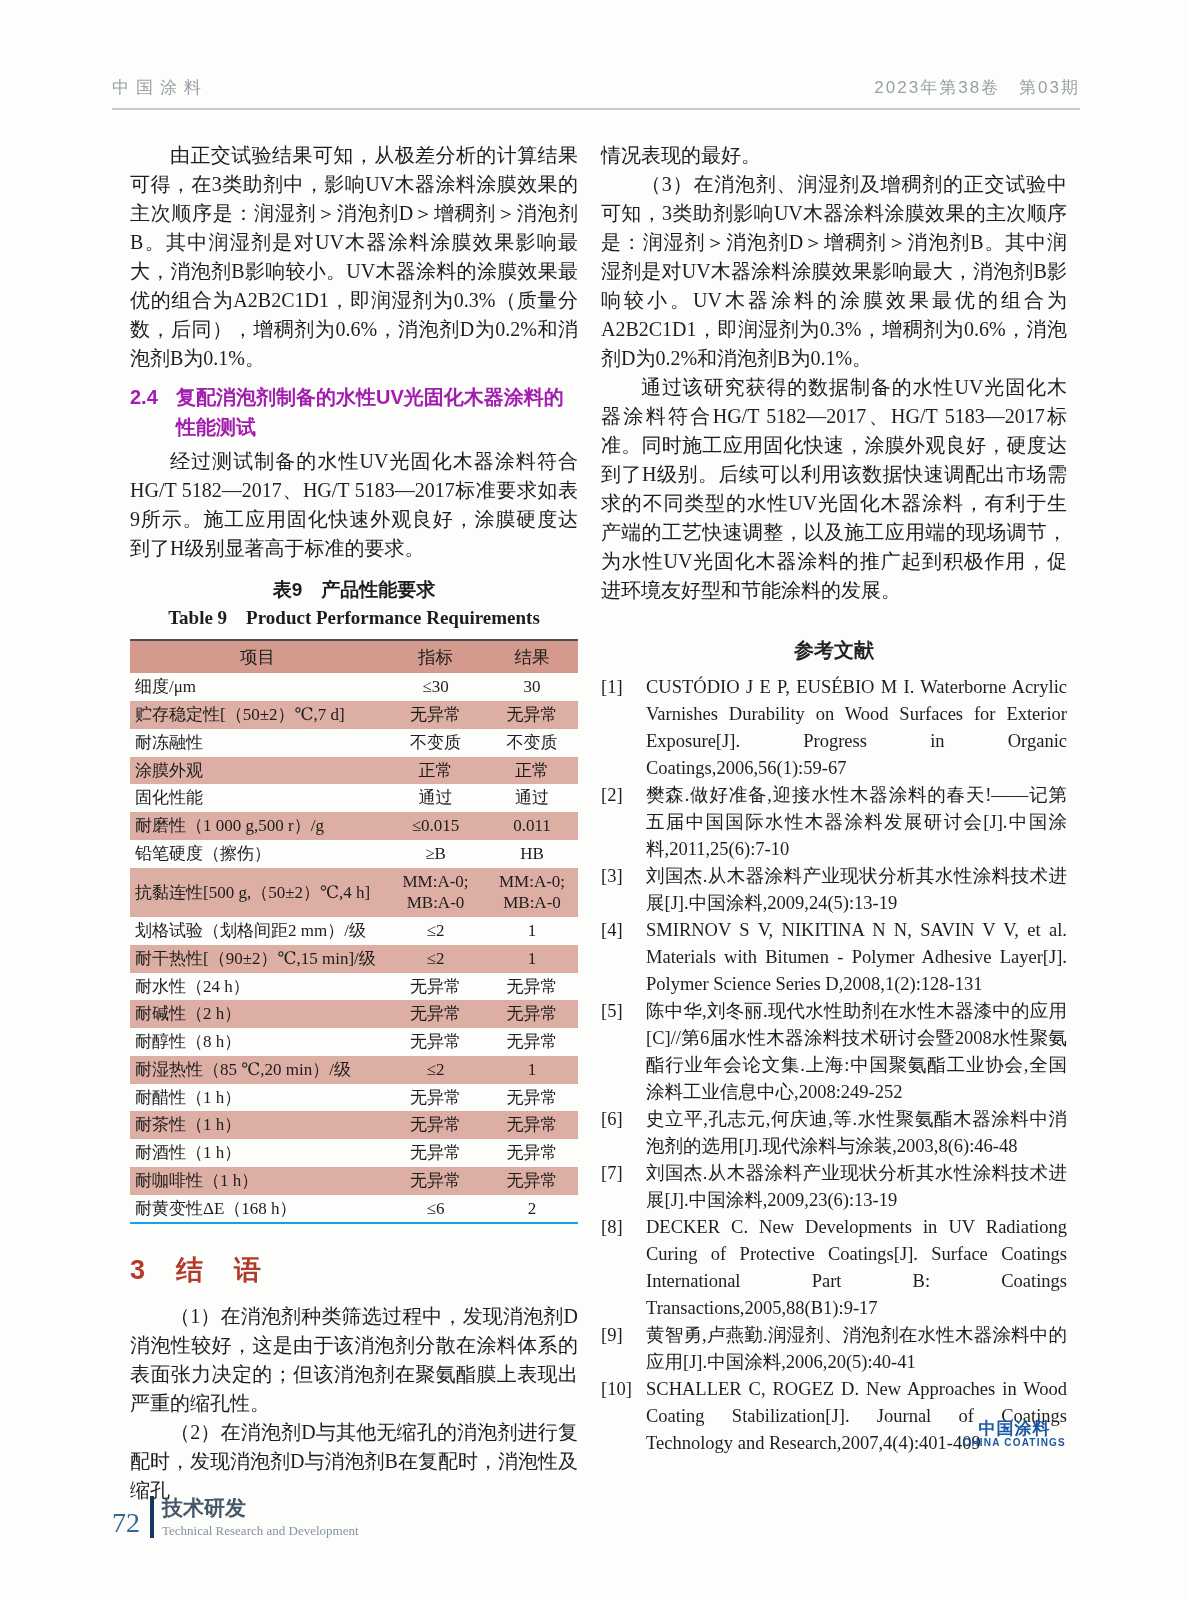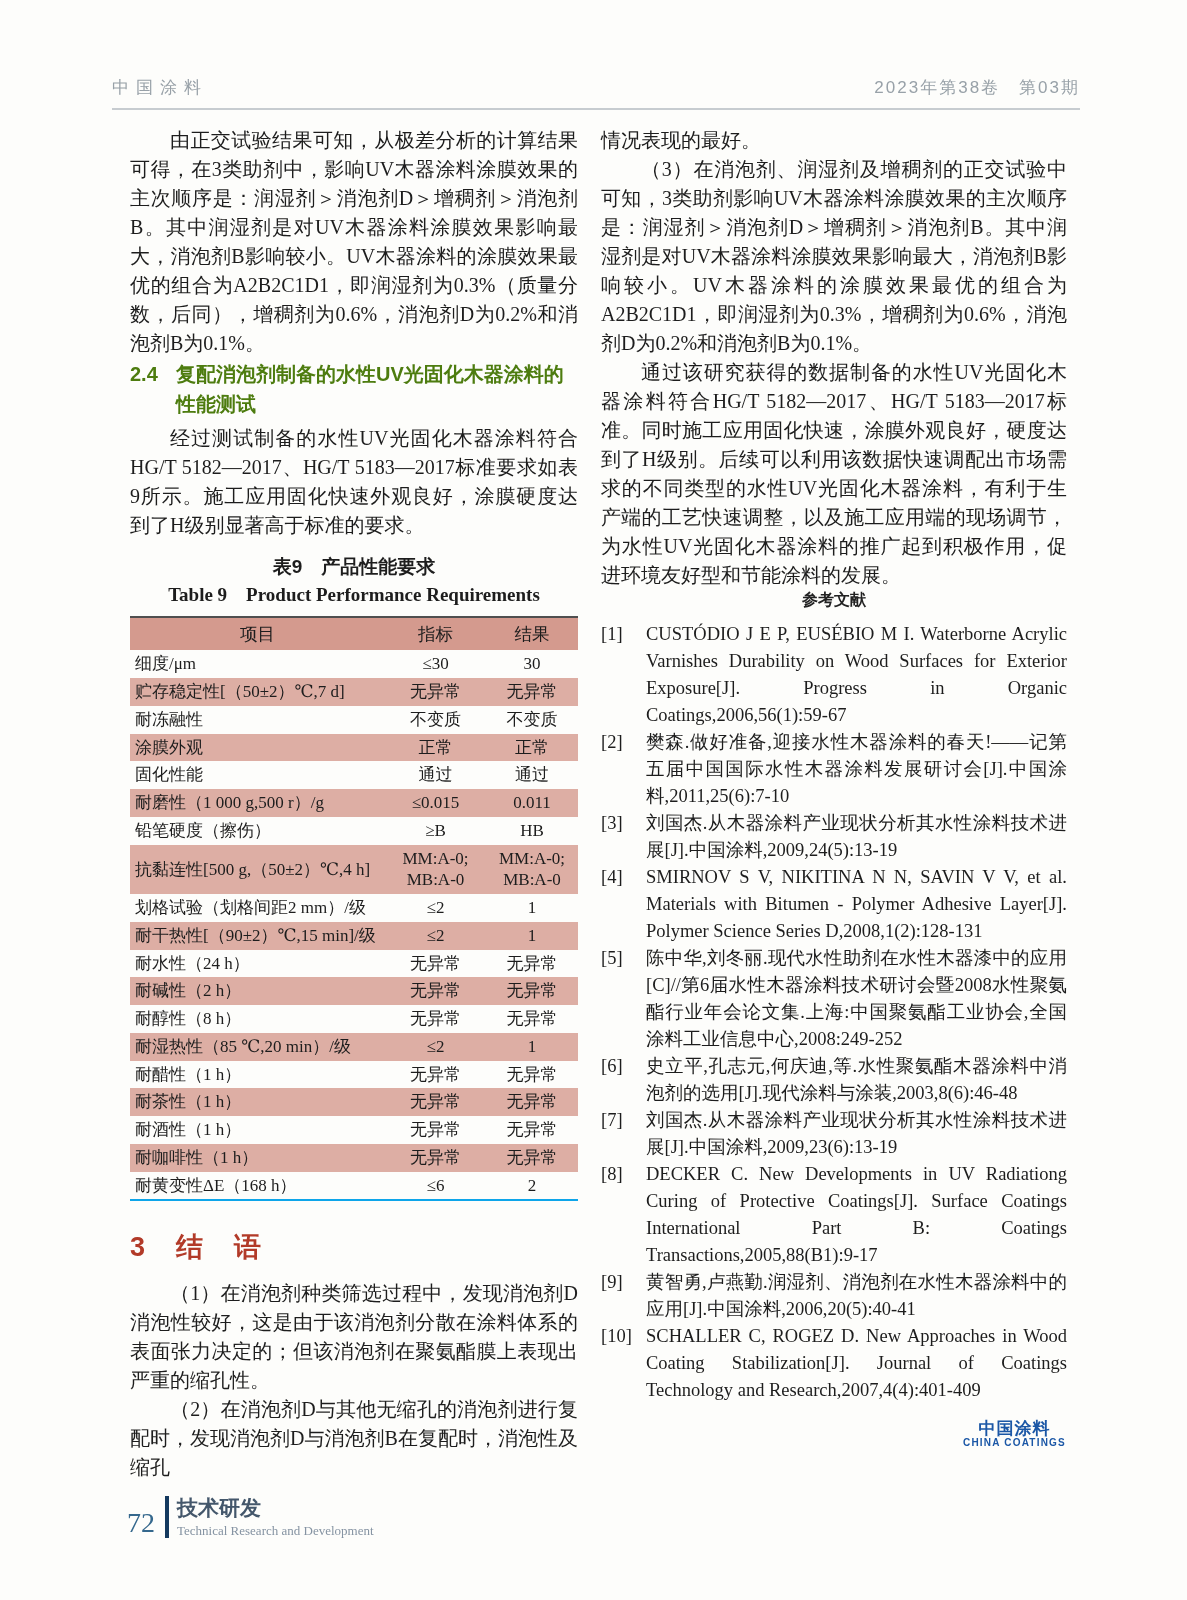--- a/index.html
+++ b/index.html
@@ -13,34 +13,34 @@
     position:absolute; left:112px; top:76px; width:968px;
     display:flex; justify-content:space-between; align-items:flex-end;
     padding-bottom:9px; border-bottom:2px solid #c7ccd0;
     font-family:"Liberation Sans","DejaVu Sans",sans-serif;
     color:#98a1a8; font-size:17px;
   }
   .header .journal { letter-spacing:7px; }
   .header .issue { letter-spacing:2px; }
 
   
-  .col { position:absolute; top:126px; }
+  .col { position:absolute; top:141px; }
   .col-left  { left:130px; width:448px; }
   .col-right { left:601px; width:466px; }
 
   p.body {
     margin:0; font-size:20px; line-height:29px;
     text-align:justify; text-indent:2em;
   }
 
   
   .sec {
-    display:flex; margin:1px 0 5px 0;
+    display:flex; margin:9px 0 5px 0;
     font-family:"Liberation Sans","DejaVu Sans",sans-serif;
-    font-weight:bold; font-size:20px; line-height:30px; color:#4d7c0f;justify-content:flex-end;
+    font-weight:bold; font-size:20px; line-height:30px; color:#a21caf;justify-content:flex-end;
   }
   .sec .sec-num { flex:0 0 46px; }
   .sec .sec-title { flex:1; text-align:left; }
 
   
   .cap-zh {
     margin:14px 0 2px 0; text-align:center; font-size:19px; font-weight:bold;
     font-family:"Liberation Sans","DejaVu Sans",sans-serif;
   }
   .cap-en { margin:0 0 8px 0; text-align:center; font-size:19px; font-weight:bold; }
@@ -60,36 +60,35 @@
   table.perf td.c-res  { text-align:center; width:88px; }
 
   
   .h-conclusion {
     margin:28px 0 14px 0; color:#b23a28; font-weight:bold; font-size:27px;
     font-family:"Liberation Sans","DejaVu Sans",sans-serif; letter-spacing:2px;
   }
 
   
   .refs-heading {
-    margin:0 0 10px 0; text-align:center; font-size:16px; font-weight:bold;
+    margin:32px 0 10px 0; text-align:center; font-size:20px; font-weight:bold;
     font-family:"Liberation Sans","DejaVu Sans",sans-serif; color:#222;
   }
   .ref-item { display:flex; font-size:18.5px; line-height:27px; }
   .ref-num  { flex:0 0 45px; }
   .ref-text { flex:1; text-align:justify; }
 
   
   .footer {
     position:absolute; left:112px; top:1496px;
     display:flex; align-items:stretch;
   }
   .footer .page-num {
     font-size:28px; color:#35688d; margin-right:10px; align-self:flex-end;
     line-height:30px;
-    margin-left:15px;
   }
   .footer .bar { width:4px; background:#14395e; margin-right:8px; }
   .footer .sec-zh {
     font-family:"Liberation Sans","DejaVu Sans",sans-serif;
     font-weight:bold; font-size:21px; color:#44576b; line-height:24px;
   }
   .footer .sec-en {
     font-size:13px; color:#8593a2; margin-top:3px; line-height:15px;
   }
 

